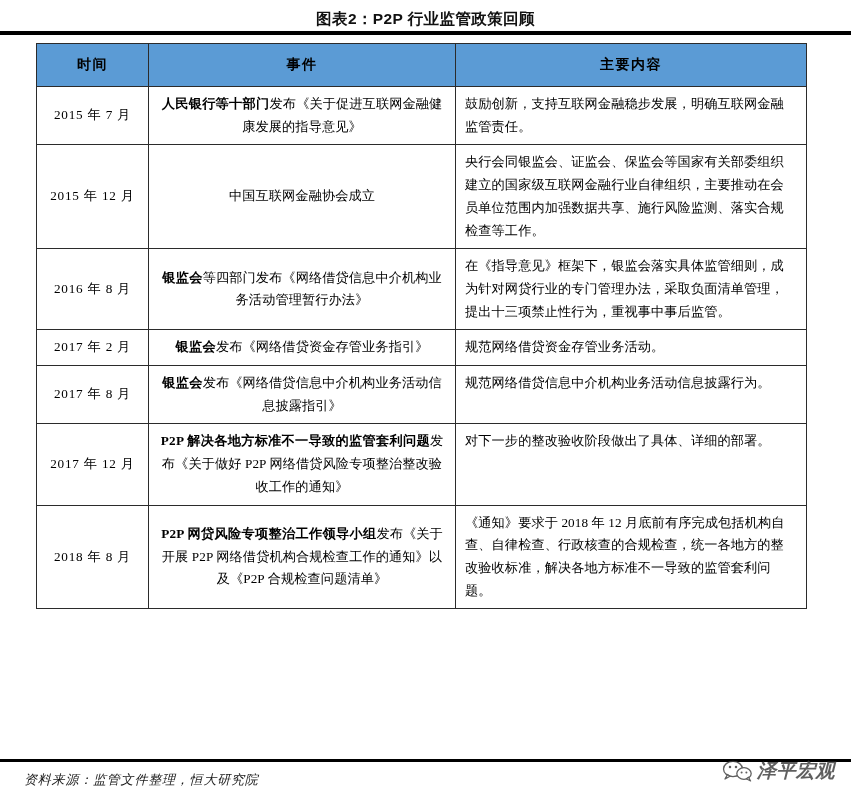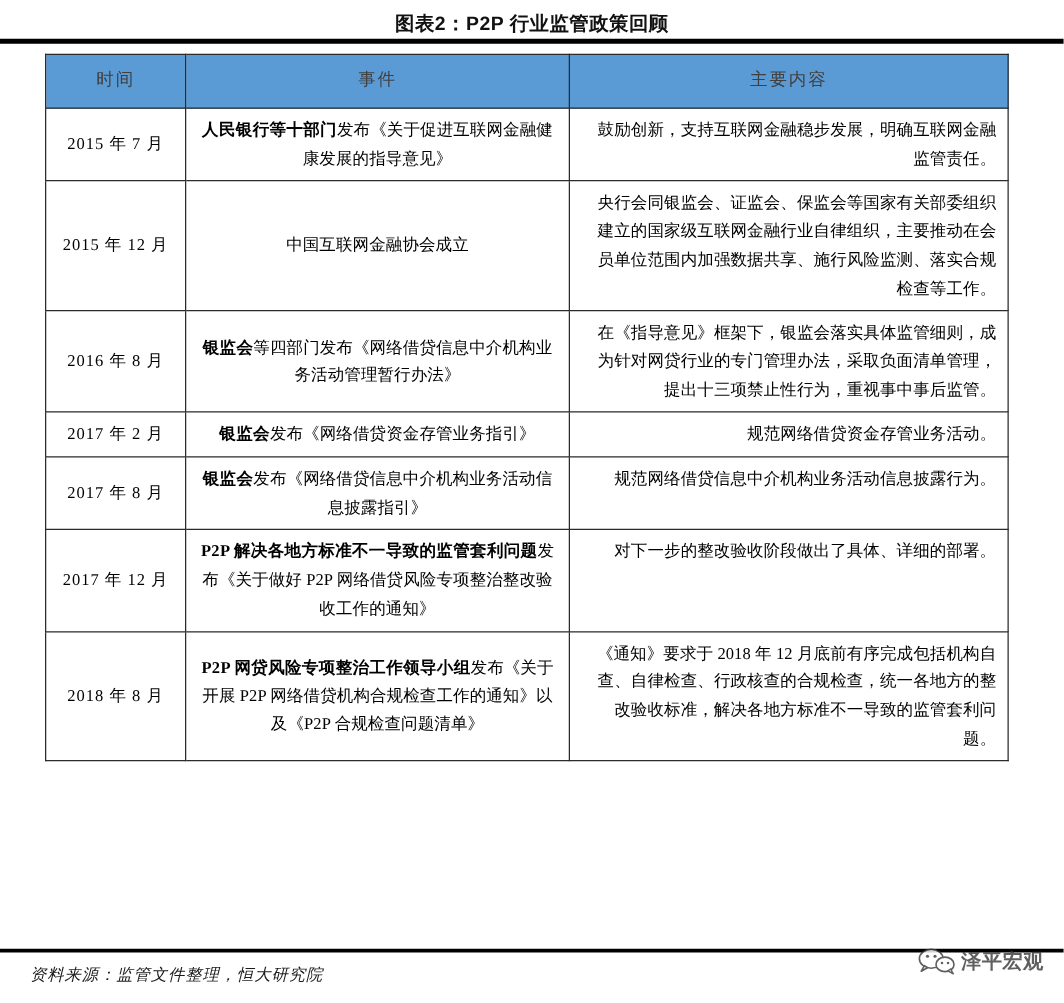--- a/index.html
+++ b/index.html
@@ -74,41 +74,41 @@
     border: 1px solid #2b2b2b;
     vertical-align: middle;
     padding: 6px 9px;
     font-size: 13.2px;
     line-height: 1.72;
     font-family: "Liberation Serif", "DejaVu Serif", serif;
   }
 
   table.policy-table thead th {
     background: #5B9BD5;
-    color: #404040;
-    font-weight: 400;
+    color: #000000;
+    font-weight: 700;
     text-align: center;
     height: 34px;
     padding: 4px 6px;
     font-size: 14px;
     letter-spacing: 1.5px;
   }
 
   td.time-cell {
     text-align: center;
     letter-spacing: 0.8px;
     white-space: nowrap;
     font-size: 13px;
   }
   td.event-cell {
     text-align: center;
     letter-spacing: 0.1px;
   }
   td.main-cell {
-    text-align: right;
+    text-align: left;
     letter-spacing: 0.1px;
   }
   td.main-cell.vtop { vertical-align: top; }
 
   .org-bold {
     font-weight: bold;
     letter-spacing: 0.3px;
   }
 
   
@@ -132,21 +132,22 @@
     align-items: center;
     gap: 5px;
     opacity: 0.82;
   }
   .watermark .wechat-mark {
     width: 30px;
     height: 22px;
     display: block;
   }
   .watermark .wm-text {
-    font-size: 16px;
+    font-size: 19px;
+    font-style: italic;
     font-weight: 700;
     color: #3d3d3d;
     letter-spacing: 0.5px;
     font-family: "Liberation Serif", "DejaVu Serif", serif;
   }
 </style>
 </head>
 <body>
 
 <div class="page">

